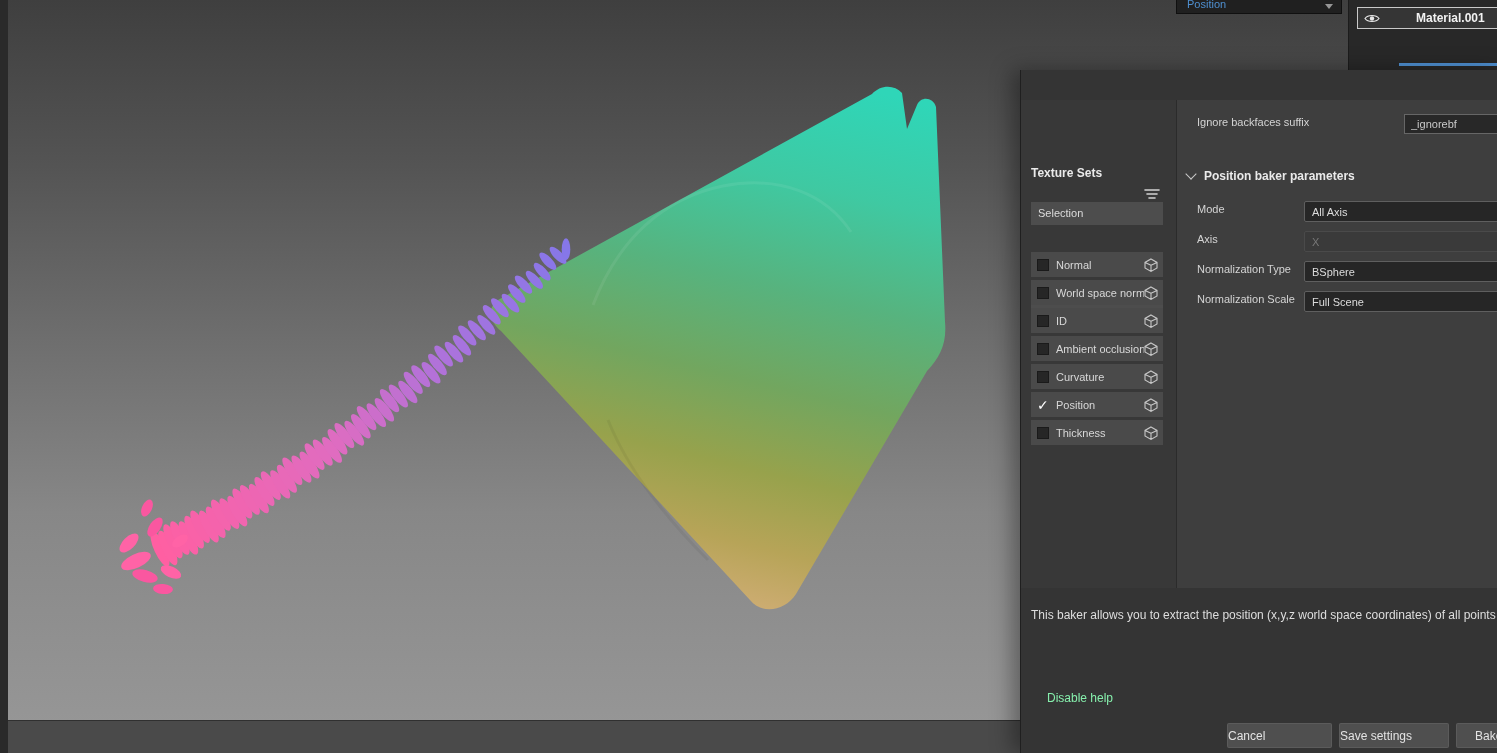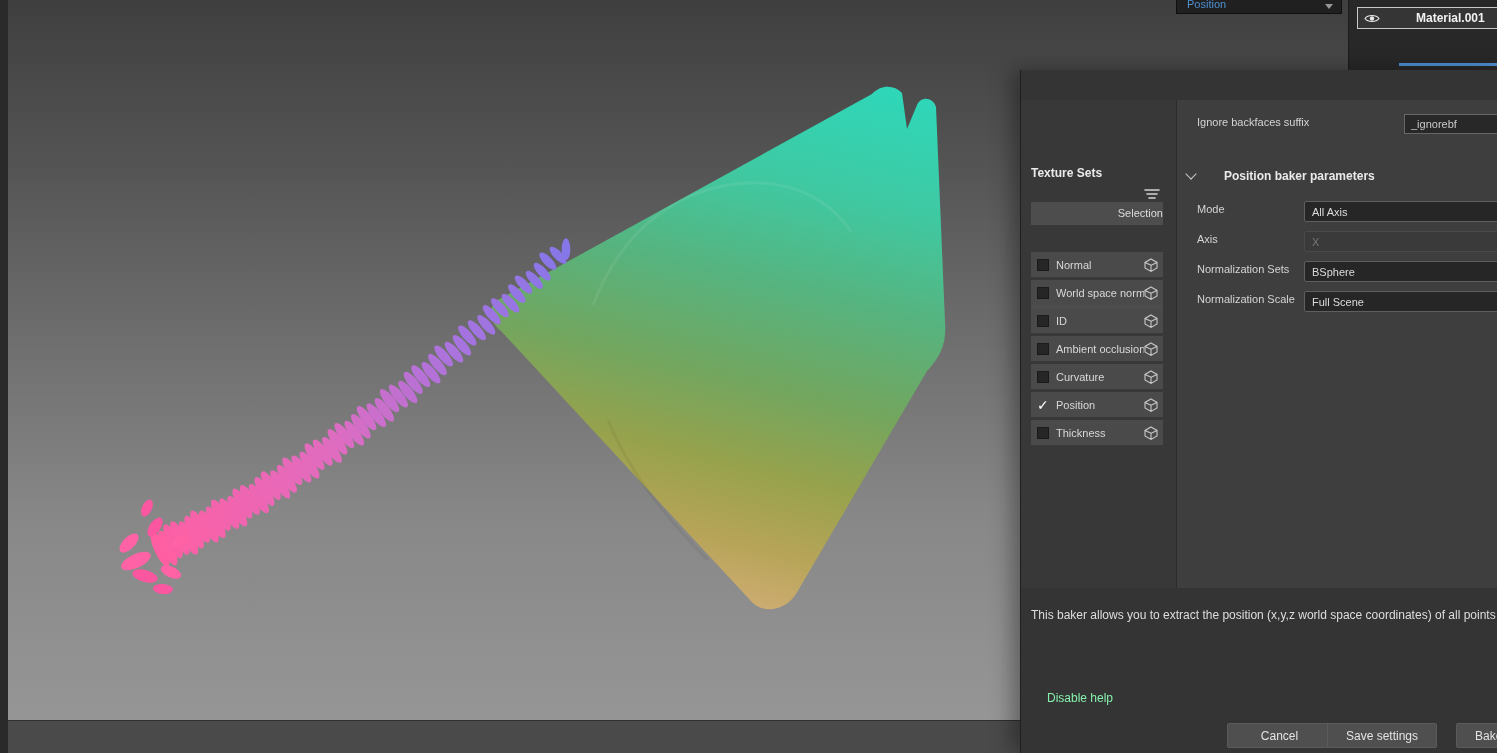--- a/index.html
+++ b/index.html
@@ -59,39 +59,39 @@
   .map-row.checked .map-check::after{content:"\2713";position:absolute;left:-1px;top:-3px;
     color:#ffffff;font-weight:bold;font-size:14px;}
   .map-label{flex:1;font-size:11px;color:#d8d8d8;white-space:nowrap;overflow:hidden;}
   .map-cube{flex:none;}
 
   .field-label{position:absolute;font-size:11px;color:#d4d4d4;white-space:nowrap;}
   .text-input{position:absolute;left:383px;top:44px;width:120px;height:20px;
     background:#282828;border:1px solid #666;color:#c9c9c9;font-size:11px;
     padding:0 0 0 6px;box-sizing:border-box;font-family:"Liberation Sans",sans-serif;}
 
-  .section-header{position:absolute;left:166px;top:99px;display:flex;align-items:center;cursor:default;gap:20px;}
+  .section-header{position:absolute;left:166px;top:99px;display:flex;align-items:center;cursor:default;}
   .chev{width:7px;height:7px;border-right:1.6px solid #c9c9c9;border-bottom:1.6px solid #c9c9c9;
     transform:rotate(45deg);margin:-4px 9px 0 0;}
   .section-header .txt{font-size:12px;font-weight:bold;color:#eaeaea;}
 
   .dd{position:absolute;left:283px;width:230px;height:21px;background:#262626;
     border:1px solid #5f5f5f;border-radius:2px;font-size:11px;color:#dcdcdc;
     line-height:20px;padding-left:7px;box-sizing:border-box;}
   .dd.disabled{background:#3a3a3a;border-color:#4a4a4a;color:#777;}
 
   .help-text{position:absolute;left:10px;top:538px;width:472px;font-size:12px;color:#dedede;
     white-space:nowrap;overflow:hidden;}
   .disable-help{position:absolute;left:26px;top:621px;font-size:12px;color:#86efac;cursor:default;}
 
   .btn{position:absolute;top:653px;height:25px;background:#4f4f4f;border:1px solid rgba(255,255,255,.07);
-    border-radius:2px;color:#e3e3e3;font-size:12px;text-align:center;line-height:24px;
+    border-radius:2px;color:#e3e3e3;font-size:12px;line-height:24px;
     box-sizing:border-box;white-space:nowrap;overflow:hidden;cursor:default;}
   .btn-cancel{left:206px;width:105px;}
-  .btn-save{left:306px;width:110px;}
+  .btn-save{left:318px;width:110px;}
   .btn-bake{left:435px;width:130px;text-align:left;padding-left:18px;}
 </style>
 </head>
 <body>
 
 <div id="screen">
 
   <div class="viewport">
     <svg id="model-svg" width="1012" height="720" viewBox="0 0 1012 720">
       <defs>
@@ -202,21 +202,21 @@
     <div class="accent-line"></div>
   </div>
 
   <div class="dialog">
 
 
     <div class="left-panel"></div>
     <div class="params-bg"></div>
 
     <div class="panel-header" style="left:10px;top:96px;">Texture Sets</div>
-    <div class="panel-item" style="top:132px;text-align:right;">Selection</div>
+    <div class="panel-item" style="top:132px;">Selection</div>
 
     <div class="panel-header" style="left:10px;top:188px;">Mesh maps:</div>
     <svg class="filter-icon" width="18" height="14" viewBox="0 0 18 14">
       <line x1="2" y1="3" x2="16" y2="3" stroke="#d2d2d2" stroke-width="1.6" stroke-linecap="round"></line>
       <line x1="4" y1="7" x2="14" y2="7" stroke="#d2d2d2" stroke-width="1.6" stroke-linecap="round"></line>
       <line x1="6" y1="11" x2="12" y2="11" stroke="#d2d2d2" stroke-width="1.6" stroke-linecap="round"></line>
     </svg>
     <div class="panel-item" style="top:217px;">Common</div>
 
     <div class="maps-list">
@@ -279,21 +279,21 @@
       <span class="chev"></span>
       <span class="txt">Position baker parameters</span>
     </div>
 
     <div class="field-label" style="left:176px;top:133px;">Mode</div>
     <div class="dd" style="top:131px;">All Axis</div>
 
     <div class="field-label" style="left:176px;top:163px;">Axis</div>
     <div class="dd disabled" style="top:161px;">X</div>
 
-    <div class="field-label" style="left:176px;top:193px;">Normalization Sets</div>
+    <div class="field-label" style="left:176px;top:193px;">Normalization Type</div>
     <div class="dd" style="top:191px;">BSphere</div>
 
     <div class="field-label" style="left:176px;top:223px;">Normalization Scale</div>
     <div class="dd" style="top:221px;">Full Scene</div>
 
     <div class="help-text">This baker allows you to extract the position (x,y,z world space coordinates) of all points at the sur</div>
     <div class="disable-help">Disable help</div>
 
     <div class="btn btn-cancel">Cancel</div>
     <div class="btn btn-save">Save settings</div>

